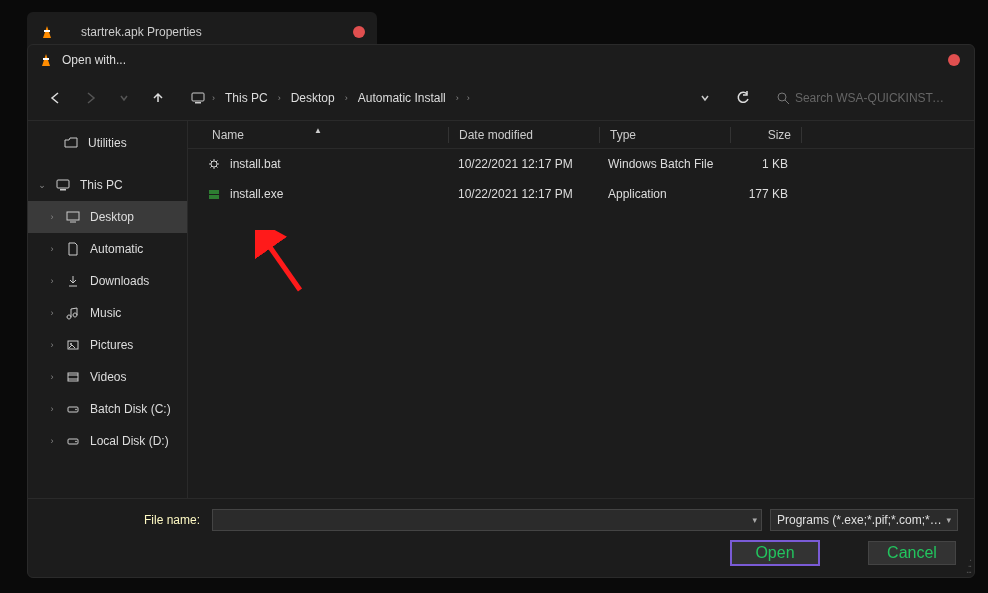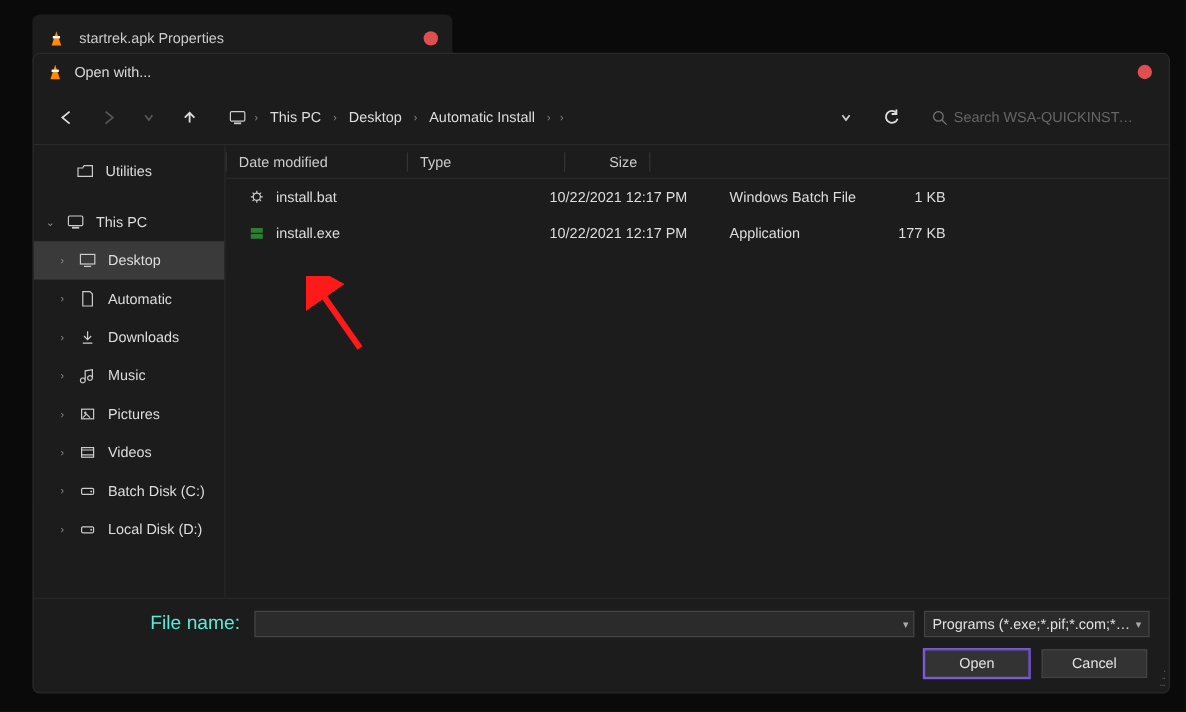--- a/index.html
+++ b/index.html
@@ -1,19 +1,19 @@
 <!DOCTYPE html>
 <html><head>
 <meta charset="utf-8">
 <style>
   * { box-sizing: border-box; margin: 0; padding: 0; font-family: "Segoe UI", sans-serif; }
   body { background: #0a0a0a; width: 988px; height: 593px; overflow: hidden; position: relative; color: #e0e0e0; font-size: 12px; }
 
   
-  .props-window { position: absolute; left: 27px; top: 12px; width: 350px; height: 40px; background: #1c1c1c; border-radius: 6px 6px 0 0; display: flex; align-items: center; padding: 0 12px; gap: 11px; }
+  .props-window { position: absolute; left: 27px; top: 12px; width: 350px; height: 40px; background: #1c1c1c; border-radius: 6px 6px 0 0; display: flex; align-items: center; padding: 0 12px; gap: 26px; }
   .props-window .title { color: #ccc; font-size: 12px; flex: 1; }
   .dot-red { width: 12px; height: 12px; border-radius: 50%; background: #e04f4f; }
 
   
   .dialog { position: absolute; left: 27px; top: 44px; width: 948px; height: 534px; background: #1c1c1c; border: 1px solid #2a2a2a; border-radius: 6px; display: flex; flex-direction: column; }
 
   .titlebar { height: 30px; display: flex; align-items: center; padding: 0 10px; gap: 8px; }
   .titlebar .title { flex: 1; color: #ddd; font-size: 12px; }
   .titlebar .dot-red { margin-right: 4px; }
 
@@ -52,28 +52,28 @@
   .row { display: flex; height: 30px; align-items: center; color: #ddd; cursor: pointer; }
   .cell { padding: 0 10px; overflow: hidden; white-space: nowrap; text-overflow: ellipsis; }
   .cell.name { width: 260px; display:flex; align-items:center; gap:8px; padding-left: 18px; }
   .cell.date { width: 150px; }
   .cell.type { width: 130px; }
   .cell.size { width: 70px; text-align:right; }
   .file-icon { width:16px; height:16px; display:flex; align-items:center; justify-content:center; }
 
   .footer { border-top: 1px solid #2a2a2a; padding: 10px 16px 12px 16px; display:flex; flex-direction:column; gap:10px; }
   .fn-row { display:flex; align-items:center; gap:8px; }
-  .fn-label { width: 160px; text-align:right; font-size:16px; color:#5eead4; padding-right:4px;}
+  .fn-label { width: 160px; text-align:right; font-size:12px; color:#fef9c3; padding-right:4px;}
   .fn-input { flex:1; height:22px; background:#2b2b2b; border:1px solid #444; display:flex; align-items:center; justify-content:flex-end; padding:0 4px; }
   .fn-input .dd { color:#aaa; font-size:9px; }
   .filter { width:188px; height:22px; background:#2b2b2b; border:1px solid #444; display:flex; align-items:center; padding:0 6px; gap:4px; }
   .filter .txt { flex:1; white-space:nowrap; overflow:hidden; text-overflow:ellipsis; font-size:12px; }
   .filter .dd { color:#aaa; font-size:9px; }
   .btn-row { display:flex; justify-content:flex-end; gap:10px; padding-right: 2px; }
-  .btn { width:88px; height:24px; background:#333; border:1px solid #444; color:#e5e5e5; display:flex; align-items:center; justify-content:center; cursor:pointer; font-size:12px; }
+  .btn { width:88px; height:24px; background:#333; border:1px solid #444; color:#22c55e; display:flex; align-items:center; justify-content:center; cursor:pointer; font-size:16px;margin-left:39px; }
   .btn.primary { border:1px solid #7a5bd6; outline:1px solid #7a5bd6; }
 
   
   .arrow { position:absolute; left:255px; top:230px; pointer-events:none; }
 
   
   .grip { position:absolute; right:4px; bottom:4px; color:#555; font-size:10px; letter-spacing:-2px; line-height:6px; text-align:right; }
 
   svg { display:block; }
 </style>
@@ -256,20 +256,24 @@
               <rect x="2" y="5" width="10" height="5" rx="1" stroke="#ccc" fill="none"></rect>
               <circle cx="10" cy="7.5" r="0.8" fill="#ccc"></circle>
             </svg>
           </span>
         <span class="label">Local Disk (D:)</span>
       </div>
     </div>
 
     <div class="filelist">
       <div class="cols">
+        <div class="col name">
+          <span>Name</span>
+          <span class="sort-caret">▲</span>
+        </div>
         <div class="col-div"></div>
         <div class="col date">Date modified</div>
         <div class="col-div"></div>
         <div class="col type">Type</div>
         <div class="col-div"></div>
         <div class="col size">Size</div>
         <div class="col-div"></div>
       </div>
       <div class="rows">
         <div class="row">

